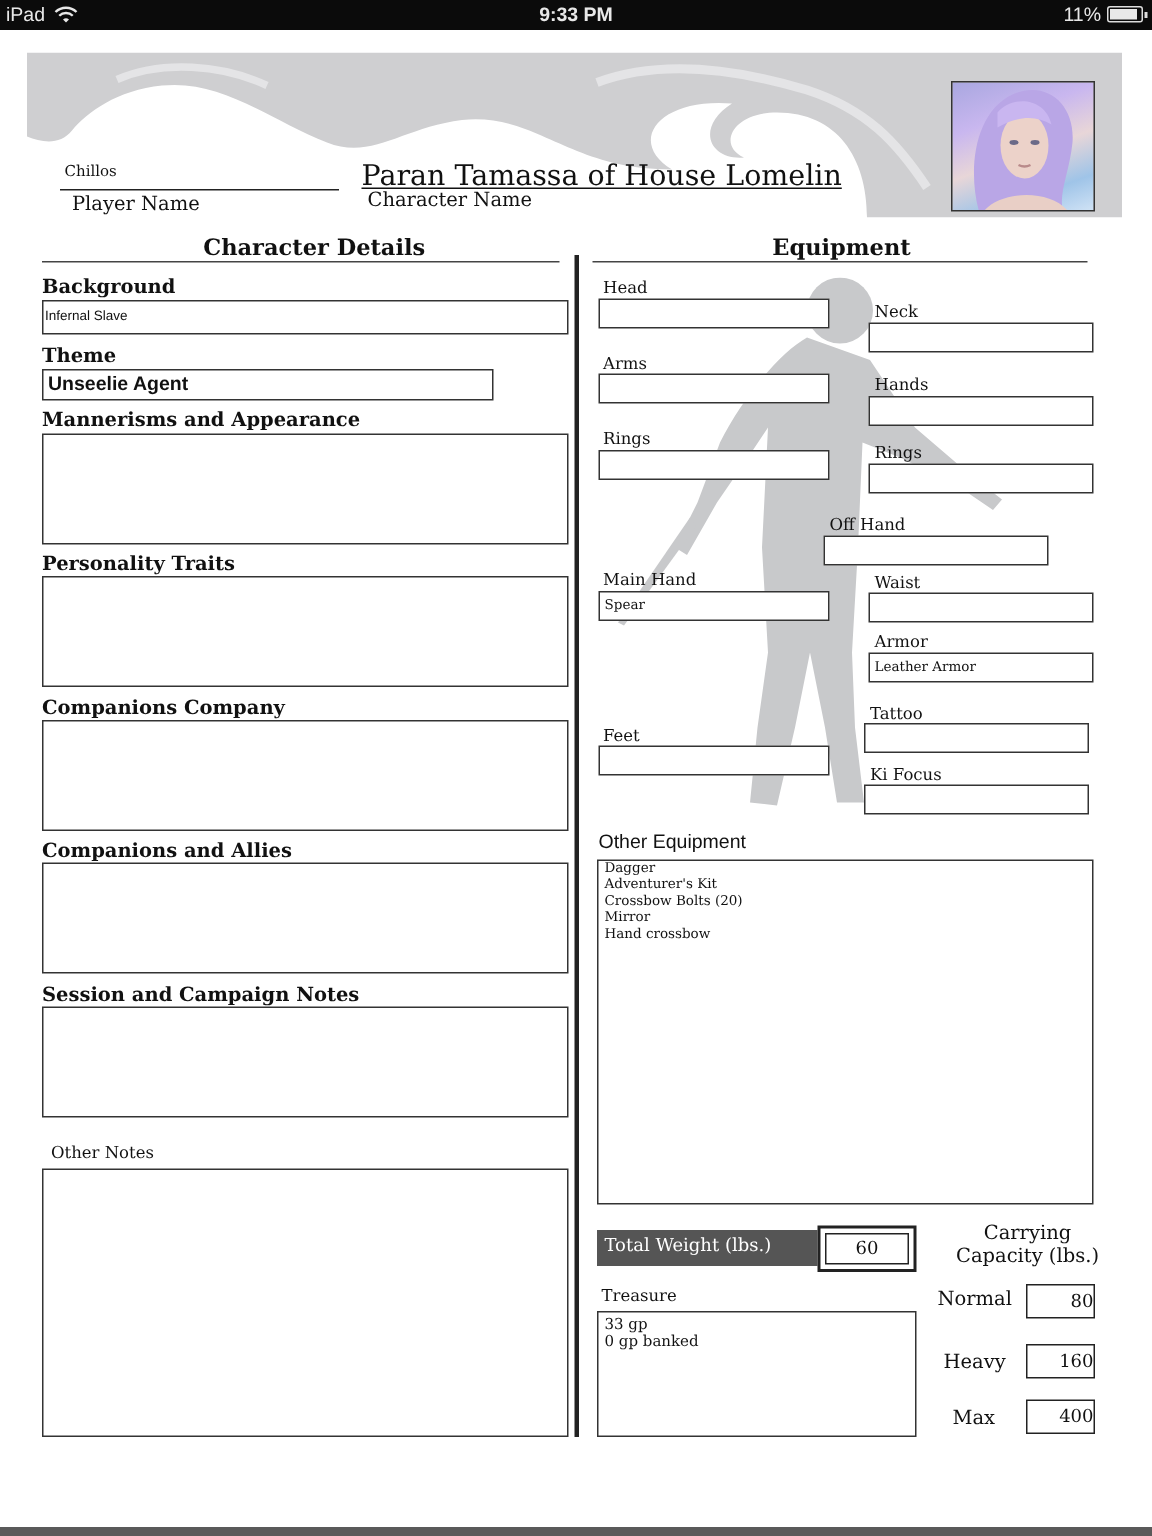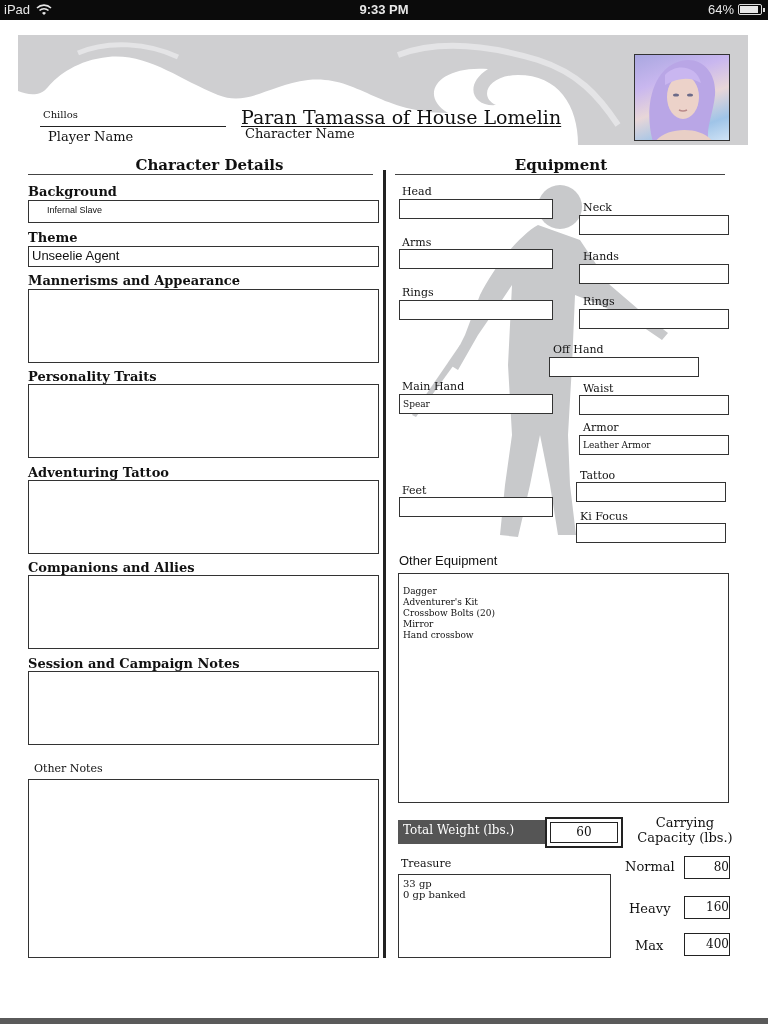--- a/index.html
+++ b/index.html
@@ -37,32 +37,32 @@
   .sec-head .swirl { position: absolute; right: 4px; top: 2px; width: 14px; height: 14px; }
 
   .divider { position: absolute; left: 383px; top: 170px; width: 3px; height: 788px; background: #222; }
 
   
   .field-label { position: absolute; font-weight: bold; font-size: 13px; }
   .small-label { position: absolute; font-size: 11px; }
   .box { position: absolute; border: 1px solid #333; background: #fff; }
   .input-box { position: absolute; border: 1px solid #333; background: #fff; font-size: 9px; padding: 3px 3px; }
   .input-box.sans { font-family: "Liberation Sans", sans-serif; font-size: 13px; padding: 1px 3px; }
-  .input-box.sm-sans { font-family: "Liberation Sans", sans-serif; font-size: 9px; padding: 4px 18px; }
+  .input-box.sm-sans { font-family: "Liberation Sans", sans-serif; font-size: 9px; padding: 4px 1px; }
 
   
   .silhouette { position: absolute; left: 400px; top: 185px; width: 300px; height: 360px; }
   .eq-label { position: absolute; font-size: 11px; }
   .eq-box { position: absolute; border: 1px solid #333; background: #fff; height: 20px; font-size: 9px; padding: 4px 3px; }
 
   .other-eq-title { position: absolute; left: 399px; top: 553px; font-family: "Liberation Sans", sans-serif; font-size: 13px; }
-  .other-eq-box { position: absolute; left: 398px; top: 573px; width: 331px; height: 230px; border: 1px solid #333; padding: 12px 4px; font-size: 9px; line-height: 11px; }
+  .other-eq-box { position: absolute; left: 398px; top: 573px; width: 331px; height: 230px; border: 1px solid #333; padding: 0 4px; font-size: 9px; line-height: 11px; }
 
   .weight-bar { position: absolute; left: 398px; top: 820px; width: 212px; height: 24px; background: #555; color: #fff; font-size: 12px; padding: 3px 5px; }
-  .weight-box { position: absolute; left: 545px; top: 817px; width: 78px; height: 31px; border: 2px solid #222; background: #fff; }
+  .weight-box { position: absolute; left: 545px; top: 817px; width: 66px; height: 31px; border: 2px solid #222; background: #fff; }
   .weight-box .inner { position: absolute; left: 3px; top: 3px; right: 3px; bottom: 3px; border: 1px solid #222; text-align: center; font-size: 12px; padding-top: 2px; }
 
   .treasure-label { position: absolute; left: 401px; top: 857px; font-size: 11px; }
   .treasure-box { position: absolute; left: 398px; top: 874px; width: 213px; height: 84px; border: 1px solid #333; padding: 3px 4px; font-size: 10px; line-height: 11px; }
 
   .cap-title { position: absolute; left: 625px; top: 815px; width: 120px; text-align: center; font-size: 13px; line-height: 15px; }
   .cap-label { position: absolute; font-size: 13px; }
   .cap-box { position: absolute; left: 684px; width: 46px; height: 23px; border: 1px solid #222; text-align: right; font-size: 12px; padding-top: 3px; }
 </style>
 </head>
@@ -72,21 +72,21 @@
   <div class="left">
     <span>iPad</span>
     <svg class="wifi" viewBox="0 0 16 12">
       <path d="M8 11 L6 9 A3 3 0 0 1 10 9 Z" fill="#e8e8e8"></path>
       <path d="M3.5 6.5 A6.5 6.5 0 0 1 12.5 6.5" stroke="#e8e8e8" stroke-width="1.6" fill="none"></path>
       <path d="M1 4 A10 10 0 0 1 15 4" stroke="#e8e8e8" stroke-width="1.6" fill="none"></path>
     </svg>
   </div>
   <div class="center">9:33 PM</div>
   <div class="right">
-    <span>64%</span>
+    <span>11%</span>
     <span class="battery">
         <span class="fill" id="batt-fill" style="width: 17.8px;"></span>
       </span>
   </div>
 </div>
 
 <svg class="header-bg" viewBox="0 0 730 110" preserveAspectRatio="none">
   <path d="M0 0 H730 V110 H560 C560 70 540 40 500 40 C470 40 460 62 478 70 C455 72 445 50 470 34 C420 30 400 60 430 78 C360 78 340 40 290 45 C250 50 230 72 200 60 C160 44 130 18 90 22 C60 25 40 40 30 52 C22 62 10 60 0 56 Z" fill="#cfcfd1"></path>
   <path d="M380 20 C420 5 470 10 520 25 C560 38 580 60 600 90" stroke="#e4e4e6" stroke-width="6" fill="none"></path>
   <path d="M60 18 C90 5 130 8 160 22" stroke="#e4e4e6" stroke-width="5" fill="none"></path>
@@ -128,29 +128,29 @@
       <path d="M2 12 C2 4 12 2 12 8 C12 11 8 11 8 8" stroke="#fff" stroke-width="2" fill="none"></path>
     </svg>
 </div>
 
 <div class="divider"></div>
 
 <div class="field-label" style="left:28px; top:184px;">Background</div>
 <div class="input-box sm-sans" style="left:28px; top:200px; width:351px; height:23px;">Infernal Slave</div>
 
 <div class="field-label" style="left:28px; top:230px;">Theme</div>
-<div class="input-box sans" style="left:28px; top:246px; width:351px; height:21px;">Unseelie Agent</div>
+<div class="input-box sans" style="left:28px; top:246px; width:301px; height:21px;font-weight:bold;">Unseelie Agent</div>
 
 <div class="field-label" style="left:28px; top:273px;">Mannerisms and Appearance</div>
 <div class="box" style="left:28px; top:289px; width:351px; height:74px;"></div>
 
 <div class="field-label" style="left:28px; top:369px;">Personality Traits</div>
 <div class="box" style="left:28px; top:384px; width:351px; height:74px;"></div>
 
-<div class="field-label" style="left:28px; top:465px;">Adventuring Tattoo</div>
+<div class="field-label" style="left:28px; top:465px;">Companions Company</div>
 <div class="box" style="left:28px; top:480px; width:351px; height:74px;"></div>
 
 <div class="field-label" style="left:28px; top:560px;">Companions and Allies</div>
 <div class="box" style="left:28px; top:575px; width:351px; height:74px;"></div>
 
 <div class="field-label" style="left:28px; top:656px;">Session and Campaign Notes</div>
 <div class="box" style="left:28px; top:671px; width:351px; height:74px;"></div>
 
 <div class="small-label" style="left:34px; top:762px;">Other Notes</div>
 <div class="box" style="left:28px; top:779px; width:351px; height:179px;"></div>

